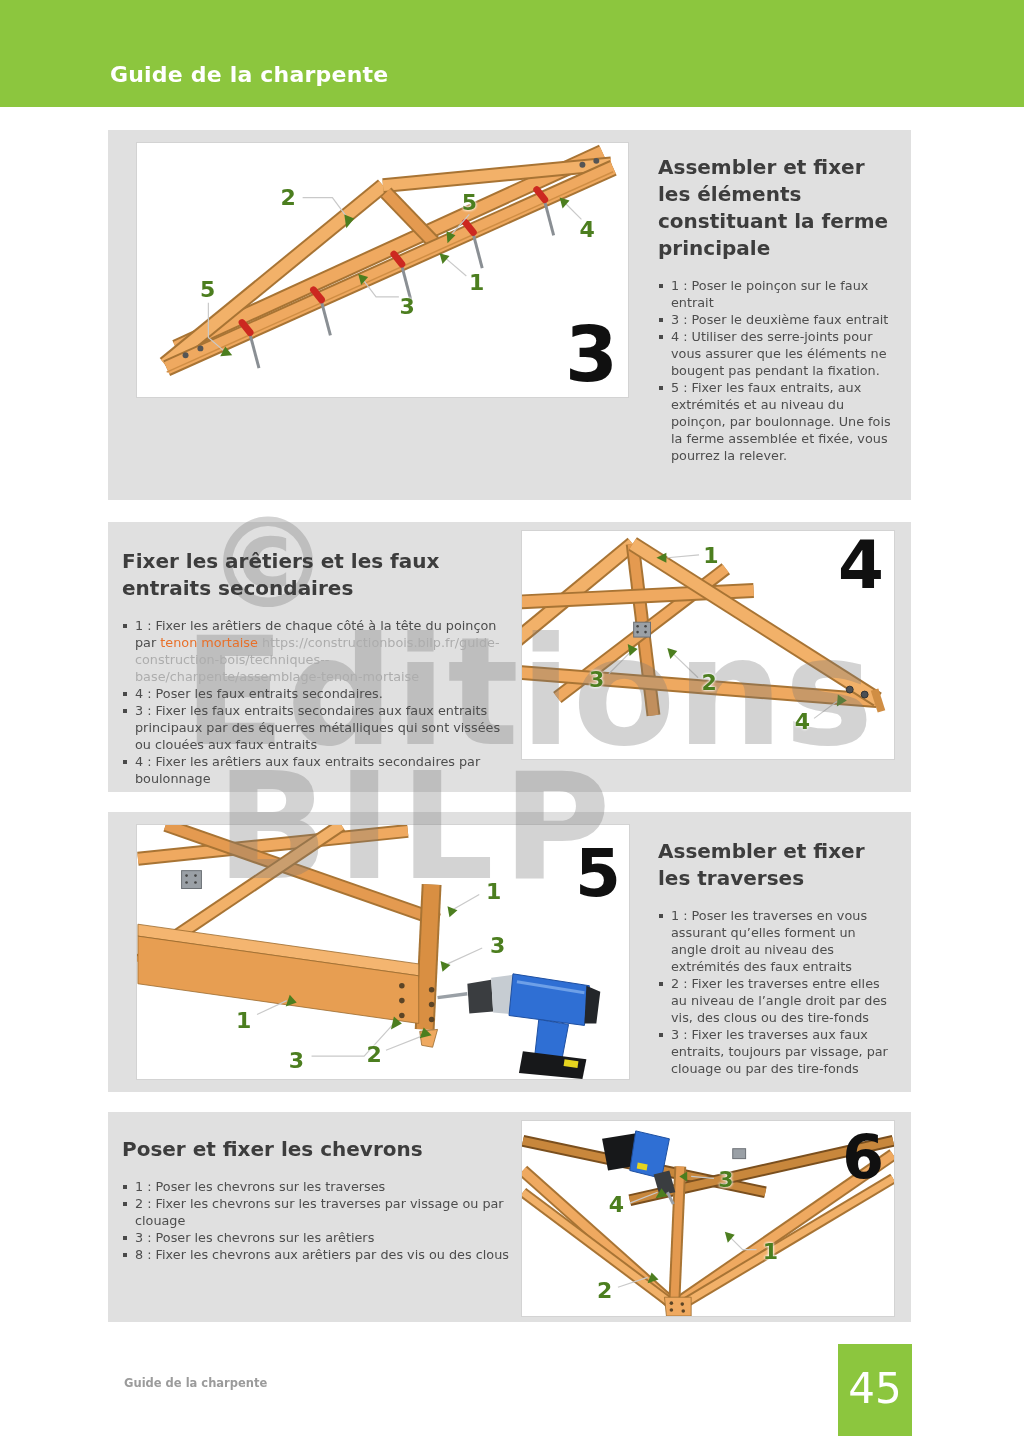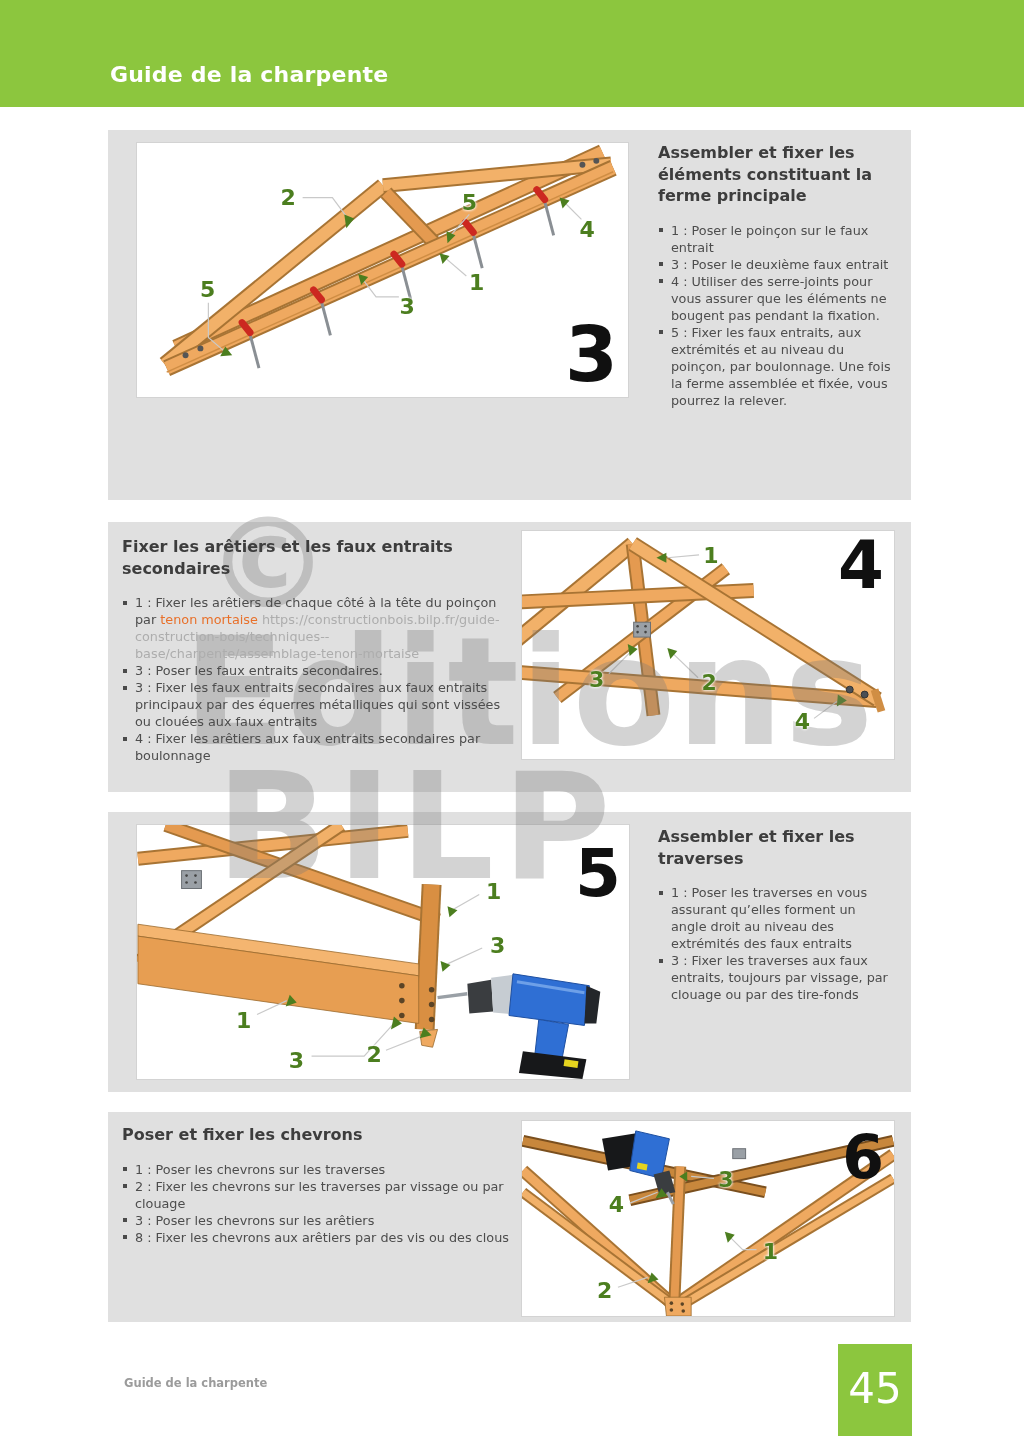--- a/index.html
+++ b/index.html
@@ -43,21 +43,21 @@
   .f1 .step-num{right:10px;top:2px;font-size:66px;}
   .f2 .step-num{right:8px;top:16px;font-size:66px;}
   .f3 .step-num{right:10px;top:6px;font-size:60px;}
 
   
   .text-col{position:absolute;z-index:10;color:var(--body_gray);}
   .p0 .text-col{left:550px;top:12px;width:237px;}
   .p1 .text-col{left:14px;top:14px;width:392px;}
   .p2 .text-col{left:550px;top:14px;width:237px;}
   .p3 .text-col{left:14px;top:12px;width:392px;}
-  .text-col h2{margin:0 0 15px 0;font-size:16px;line-height:1.35;font-weight:bold;color:var(--heading_gray);}
+  .text-col h2{margin:12px 0 15px 0;font-size:20px;line-height:1.35;font-weight:bold;color:var(--heading_gray);}
   .align-right h2{text-align:left;}
   .bullets{margin:0;padding:0;list-style:none;font-size:12.8px;line-height:17px;}
   .bullets li{position:relative;padding-left:13px;}
   .bullets li::before{content:'';position:absolute;left:1px;top:6.5px;width:4px;height:4px;background:#4a4a4a;}
   .bullets .link{color:var(--link_orange);cursor:pointer;}
   .bullets .muted{color:var(--muted_gray);overflow-wrap:anywhere;}
 
   
   .watermark{position:absolute;left:0;top:0;width:100%;height:100%;z-index:6;pointer-events:none;}
   .watermark span{position:absolute;font-weight:bold;color:rgba(122,122,122,0.33);line-height:1;}
@@ -195,21 +195,21 @@
           <div class="fig-label" style="left: 20.1%; top: 65.2%;">3</div>
           <div class="fig-label" style="left: 50.3%; top: 66.5%;">2</div>
           <div class="fig-label" style="left: 75.4%; top: 83.9%;">4</div>
         </div>
       <div class="step-num">4</div>
     </div>
     <div class="text-col align-right">
       <h2>Fixer les arêtiers et les faux entraits secondaires</h2>
       <ul class="bullets" id="bullets-1">
           <li><span>1 : Fixer les arêtiers de chaque côté à la tête du poinçon par </span><span class="link">tenon mortaise</span><span class="muted"> https://constructionbois.bilp.fr/guide-construction-bois/techniques--base/charpente/assemblage-tenon-mortaise</span></li>
-          <li><span>3 : Poser les faux entraits secondaires.</span></li>
+          <li><span>4 : Poser les faux entraits secondaires.</span></li>
           <li><span>3 : Fixer les faux entraits secondaires aux faux entraits principaux par des équerres métalliques qui sont vissées ou clouées aux faux entraits</span></li>
           <li><span>4 : Fixer les arêtiers aux faux entraits secondaires par boulonnage</span></li>
         </ul>
     </div>
   </section>
 
   <section class="panel p2">
     <div class="figure f2">
       <svg viewBox="0 0 494 256">
         <g>
@@ -268,20 +268,21 @@
           <div class="fig-label" style="left: 21.7%; top: 77%;">1</div>
           <div class="fig-label" style="left: 32.4%; top: 93%;">3</div>
           <div class="fig-label" style="left: 48.2%; top: 90.6%;">2</div>
         </div>
       <div class="step-num">5</div>
     </div>
     <div class="text-col">
       <h2>Assembler et fixer les traverses</h2>
       <ul class="bullets" id="bullets-2">
           <li><span>1 : Poser les traverses en vous assurant qu’elles forment un angle droit au niveau des extrémités des faux entraits</span></li>
+          <li><span>2 : Fixer les traverses entre elles au niveau de l’angle droit par des vis, des clous ou des tire-fonds</span></li>
           <li><span>3 : Fixer les traverses aux faux entraits, toujours par vissage, par clouage ou par des tire-fonds</span></li>
         </ul>
     </div>
   </section>
 
   <section class="panel p3">
     <div class="figure f3">
       <svg viewBox="0 0 374 197">
         <g>
           <line x1="0" y1="20" x2="245" y2="72" stroke="#7A4F1E" stroke-width="12"></line>

